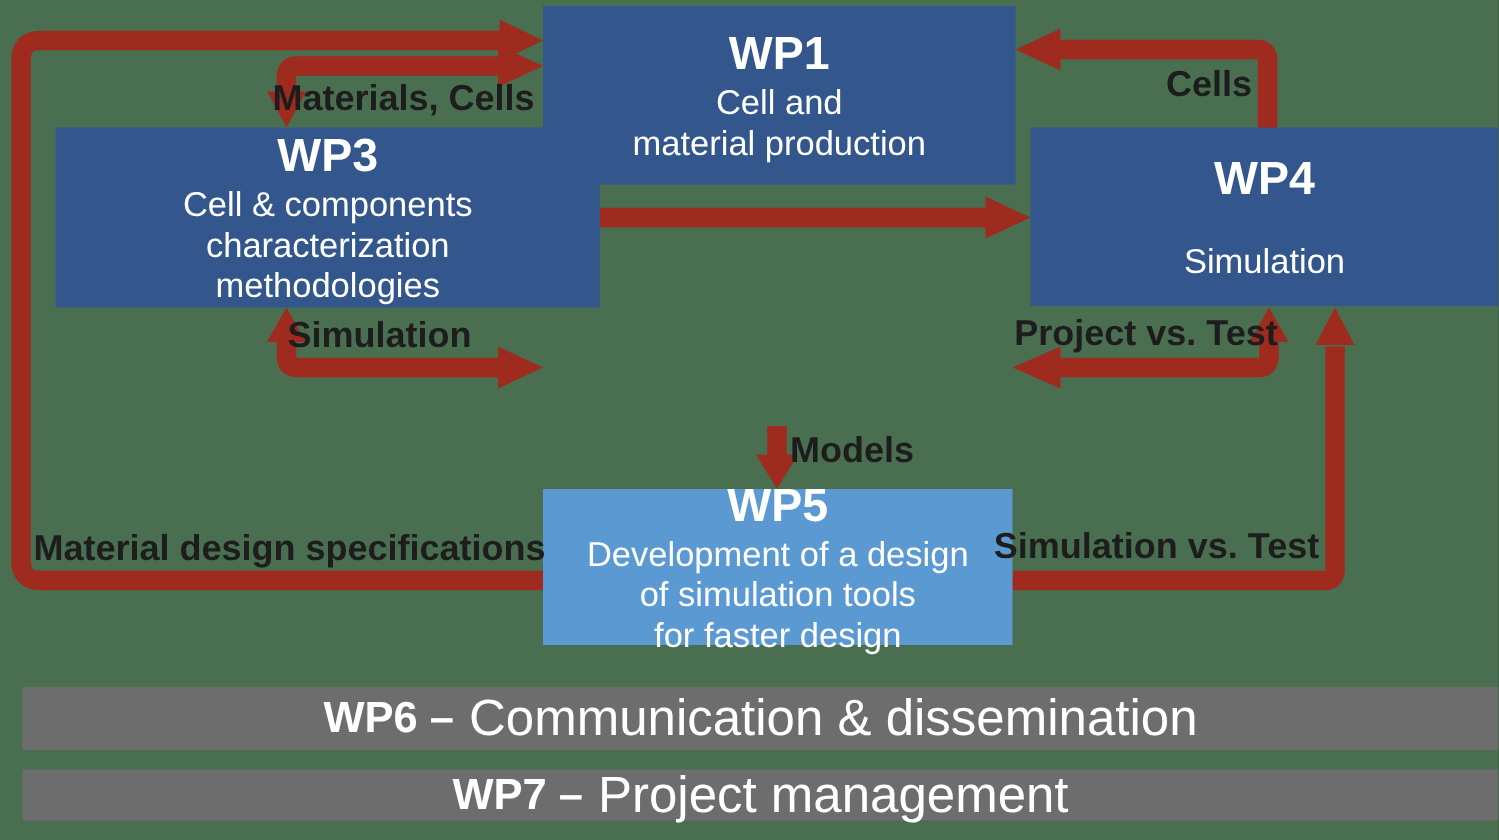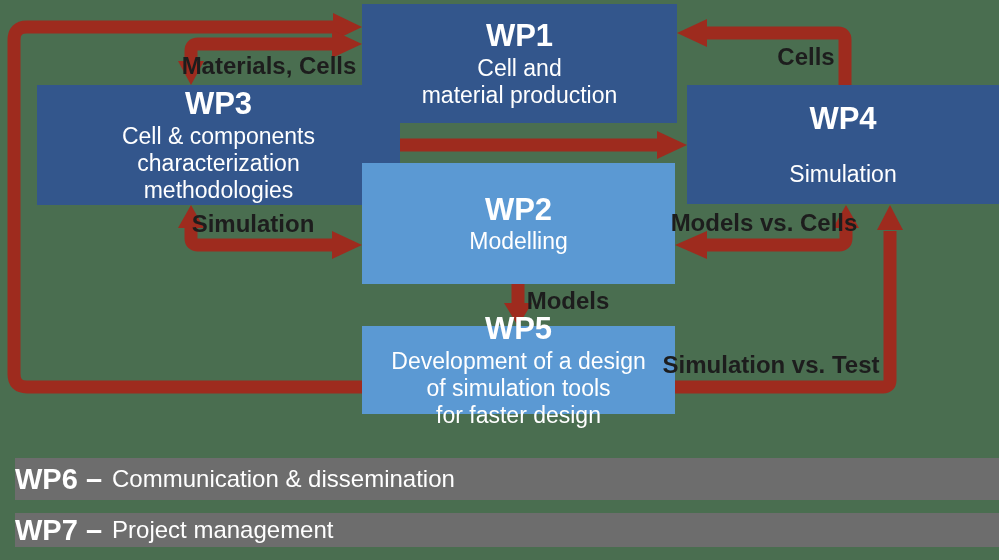--- a/index.html
+++ b/index.html
@@ -33,25 +33,25 @@
     line-height:1.18;
   }
   .box.dark{background:var(--dark-blue);}
   .box.light{background:var(--light-blue);}
   .box .title{font-weight:bold;font-size:31px;display:block;}
   .box .line{font-size:23px;display:block;}
   .bar{
     position:absolute;
     background:var(--gray-bar);
     color:var(--box-text);
-    display:flex;align-items:center;
+    display:flex;justify-content:center;align-items:center;
     white-space:nowrap;
   }
   .bar .prefix{font-weight:bold;font-size:29px;margin-right:10px;}
-  .bar .barlabel{font-size:24px;}
+  .bar .barlabel{font-size:34px;}
   .arrow-label{
     position:absolute;
     transform:translate(-50%,-50%);
     font-weight:bold;
     font-size:24px;
     color:var(--label-text);
     white-space:nowrap;
   }
 </style>
 </head>
@@ -103,42 +103,39 @@
     <span class="line">Cell &amp; components</span>
     <span class="line">characterization</span>
     <span class="line">methodologies</span>
   </div>
 
   <div class="box dark" style="left:687px;top:85px;width:312px;height:119px;gap:24px;">
     <span class="title">WP4</span>
     <span class="line">Simulation</span>
   </div>
 
-  <div class="box light" style="left:362px;top:163px;width:313px;height:121px;">
-    <span class="title">WP2</span>
-    <span class="line">Modelling</span>
-  </div>
 
-  <div class="box light" style="left:362px;top:326px;width:313px;height:88px;">
+  <div class="box light" style="left:362px;top:326px;width:313px;height:104px;">
     <span class="title">WP5</span>
     <span class="line">Development of a design</span>
     <span class="line">of simulation tools</span>
     <span class="line">for faster design</span>
   </div>
 
   <div class="bar" style="left:15px;top:458px;width:984px;height:42px;">
     <span class="prefix">WP6 –</span>
     <span class="barlabel">Communication &amp; dissemination</span>
   </div>
 
   <div class="bar" style="left:15px;top:513px;width:984px;height:34px;">
     <span class="prefix">WP7 –</span>
     <span class="barlabel">Project management</span>
   </div>
 
   <div class="arrow-label" style="left:269px;top:66px;">Materials, Cells</div>
   <div class="arrow-label" style="left:806px;top:57px;">Cells</div>
   <div class="arrow-label" style="left:253px;top:224px;">Simulation</div>
-  <div class="arrow-label" style="left:764px;top:223px;">Models vs. Cells</div>
+  <div class="arrow-label" style="left:764px;top:223px;">Project vs. Test</div>
   <div class="arrow-label" style="left:568px;top:301px;">Models</div>
+  <div class="arrow-label" style="left:193px;top:366px;">Material design specifications</div>
   <div class="arrow-label" style="left:771px;top:365px;">Simulation vs. Test</div>
 
 </div>
 
 </body></html>

